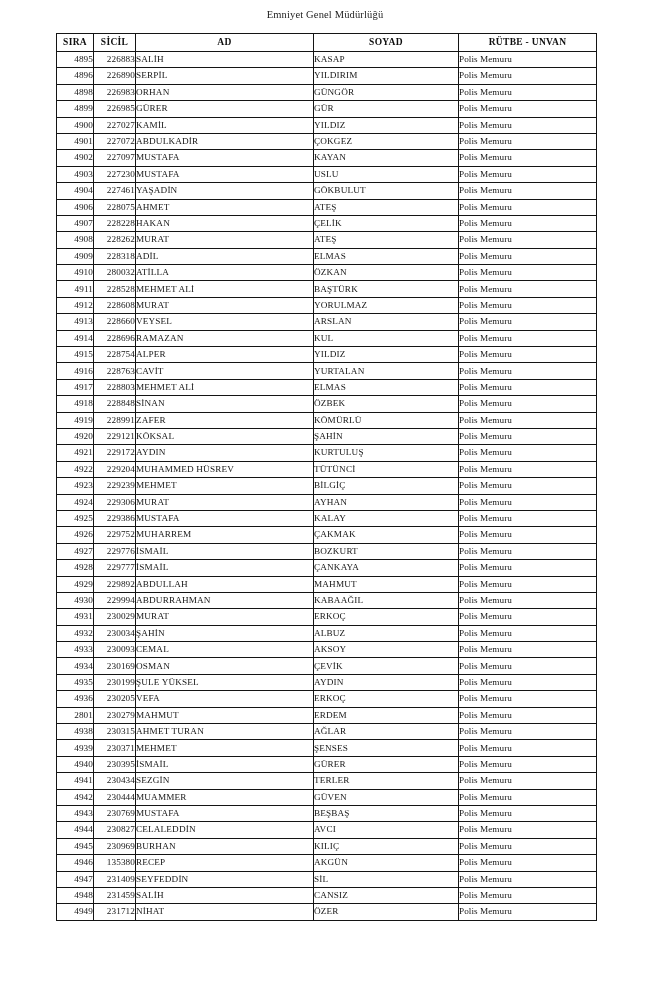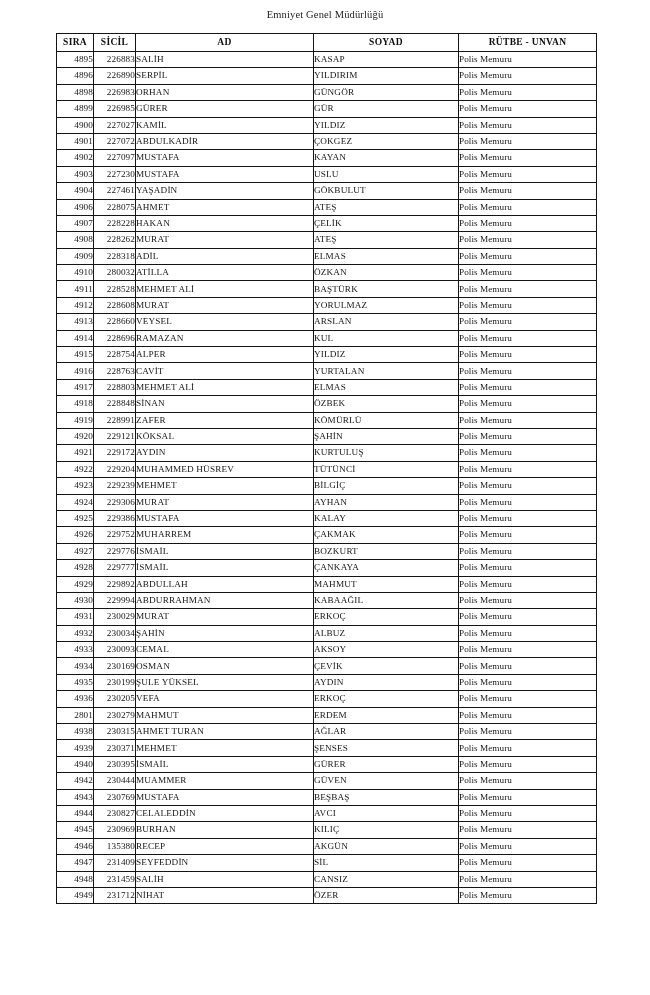--- a/index.html
+++ b/index.html
@@ -434,20 +434,27 @@
             <td class="cell-rutbe">Polis Memuru</td>
           </tr>
           <tr>
             <td class="cell-sira">4940</td>
             <td class="cell-sicil">230395</td>
             <td class="cell-ad">İSMAİL</td>
             <td class="cell-soyad">GÜRER</td>
             <td class="cell-rutbe">Polis Memuru</td>
           </tr>
           <tr>
+            <td class="cell-sira">4941</td>
+            <td class="cell-sicil">230434</td>
+            <td class="cell-ad">SEZGİN</td>
+            <td class="cell-soyad">TERLER</td>
+            <td class="cell-rutbe">Polis Memuru</td>
+          </tr>
+          <tr>
             <td class="cell-sira">4942</td>
             <td class="cell-sicil">230444</td>
             <td class="cell-ad">MUAMMER</td>
             <td class="cell-soyad">GÜVEN</td>
             <td class="cell-rutbe">Polis Memuru</td>
           </tr>
           <tr>
             <td class="cell-sira">4943</td>
             <td class="cell-sicil">230769</td>
             <td class="cell-ad">MUSTAFA</td>

